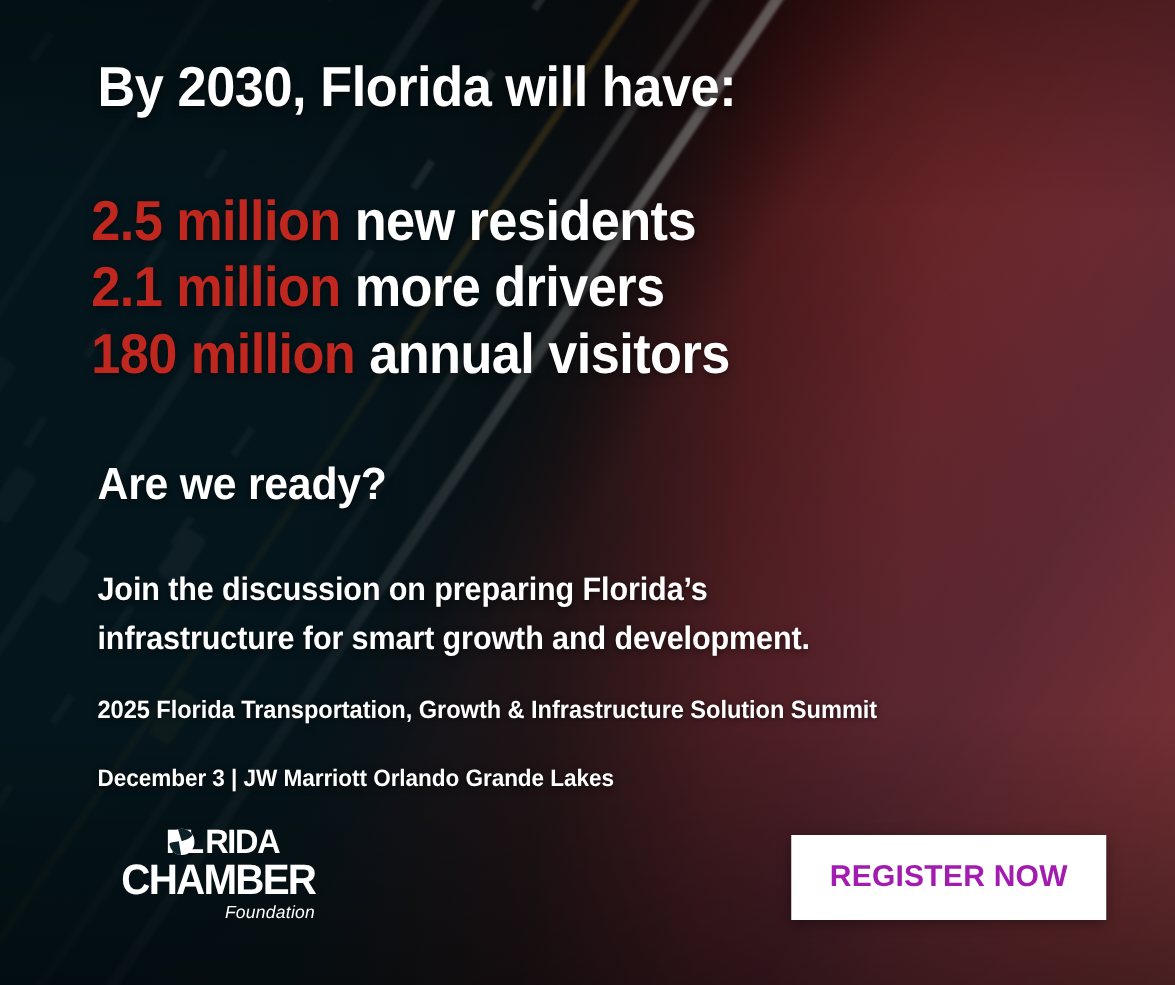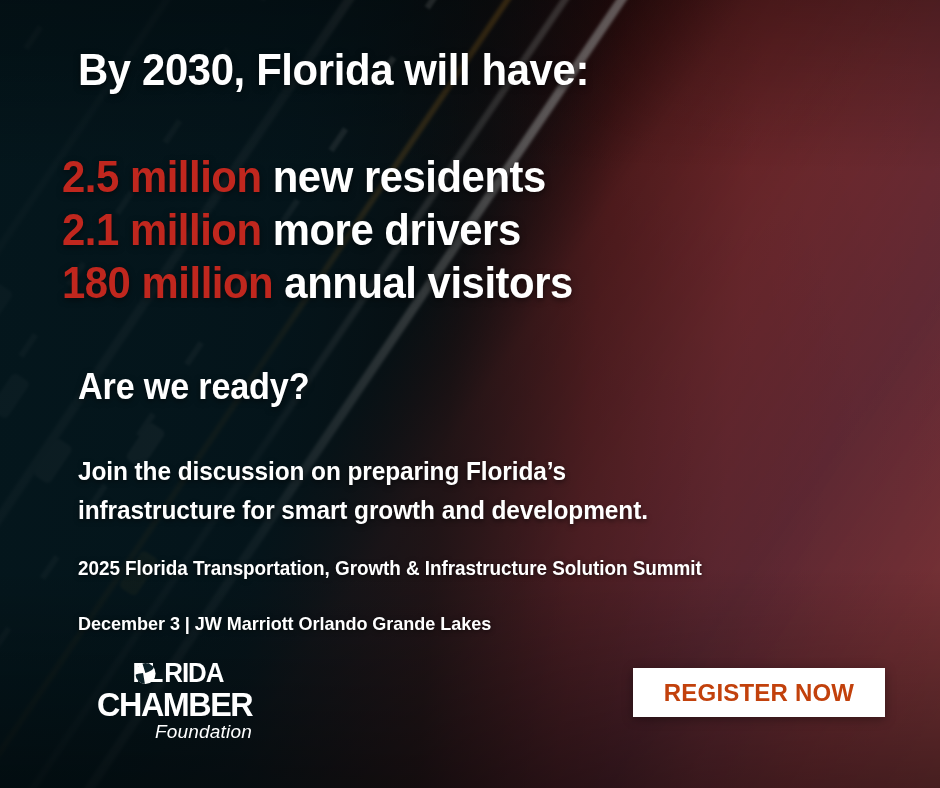--- a/index.html
+++ b/index.html
@@ -123,21 +123,21 @@
     font-size: 45px;
     font-weight: bold;
     letter-spacing: -0.4px;
     transform: scaleX(0.93);
     transform-origin: left center;
     text-shadow: 0 2px 7px rgba(0,0,0,0.55);
     white-space: nowrap;
   }
   .stats {
     position: absolute;
-    left: 62px;
+    left: 73px;
     top: 150px;
   }
   .stat {
     font-size: 45px;
     font-weight: bold;
     line-height: 53px;
     letter-spacing: -0.5px;
     transform: scaleX(0.93);
     transform-origin: left center;
     white-space: nowrap;
@@ -262,36 +262,36 @@
     line-height: 32px;
     display: inline-block;
     transform: scaleX(0.95);
   }
   .logo-l3 {
     text-align: right;
     padding-right: 4px;
     margin-top: 1px;
   }
   .logo-l3 span {
-    font-size: 19px;
+    font-size: 14px;
     font-style: italic;
     font-weight: normal;
     letter-spacing: 0.2px;
     display: inline-block;
   }
 
   
   .cta {
     position: absolute;
     left: 633px;
     top: 668px;
     width: 252px;
-    height: 49px;
+    height: 68px;
     background: #ffffff;
-    color: #c2410c;
+    color: #a21caf;
     display: flex;
     align-items: center;
     justify-content: center;
     font-size: 24px;
     font-weight: bold;
     letter-spacing: 0.2px;
     cursor: pointer;
     box-shadow: 0 2px 10px rgba(0,0,0,0.35);
   }
 </style>

